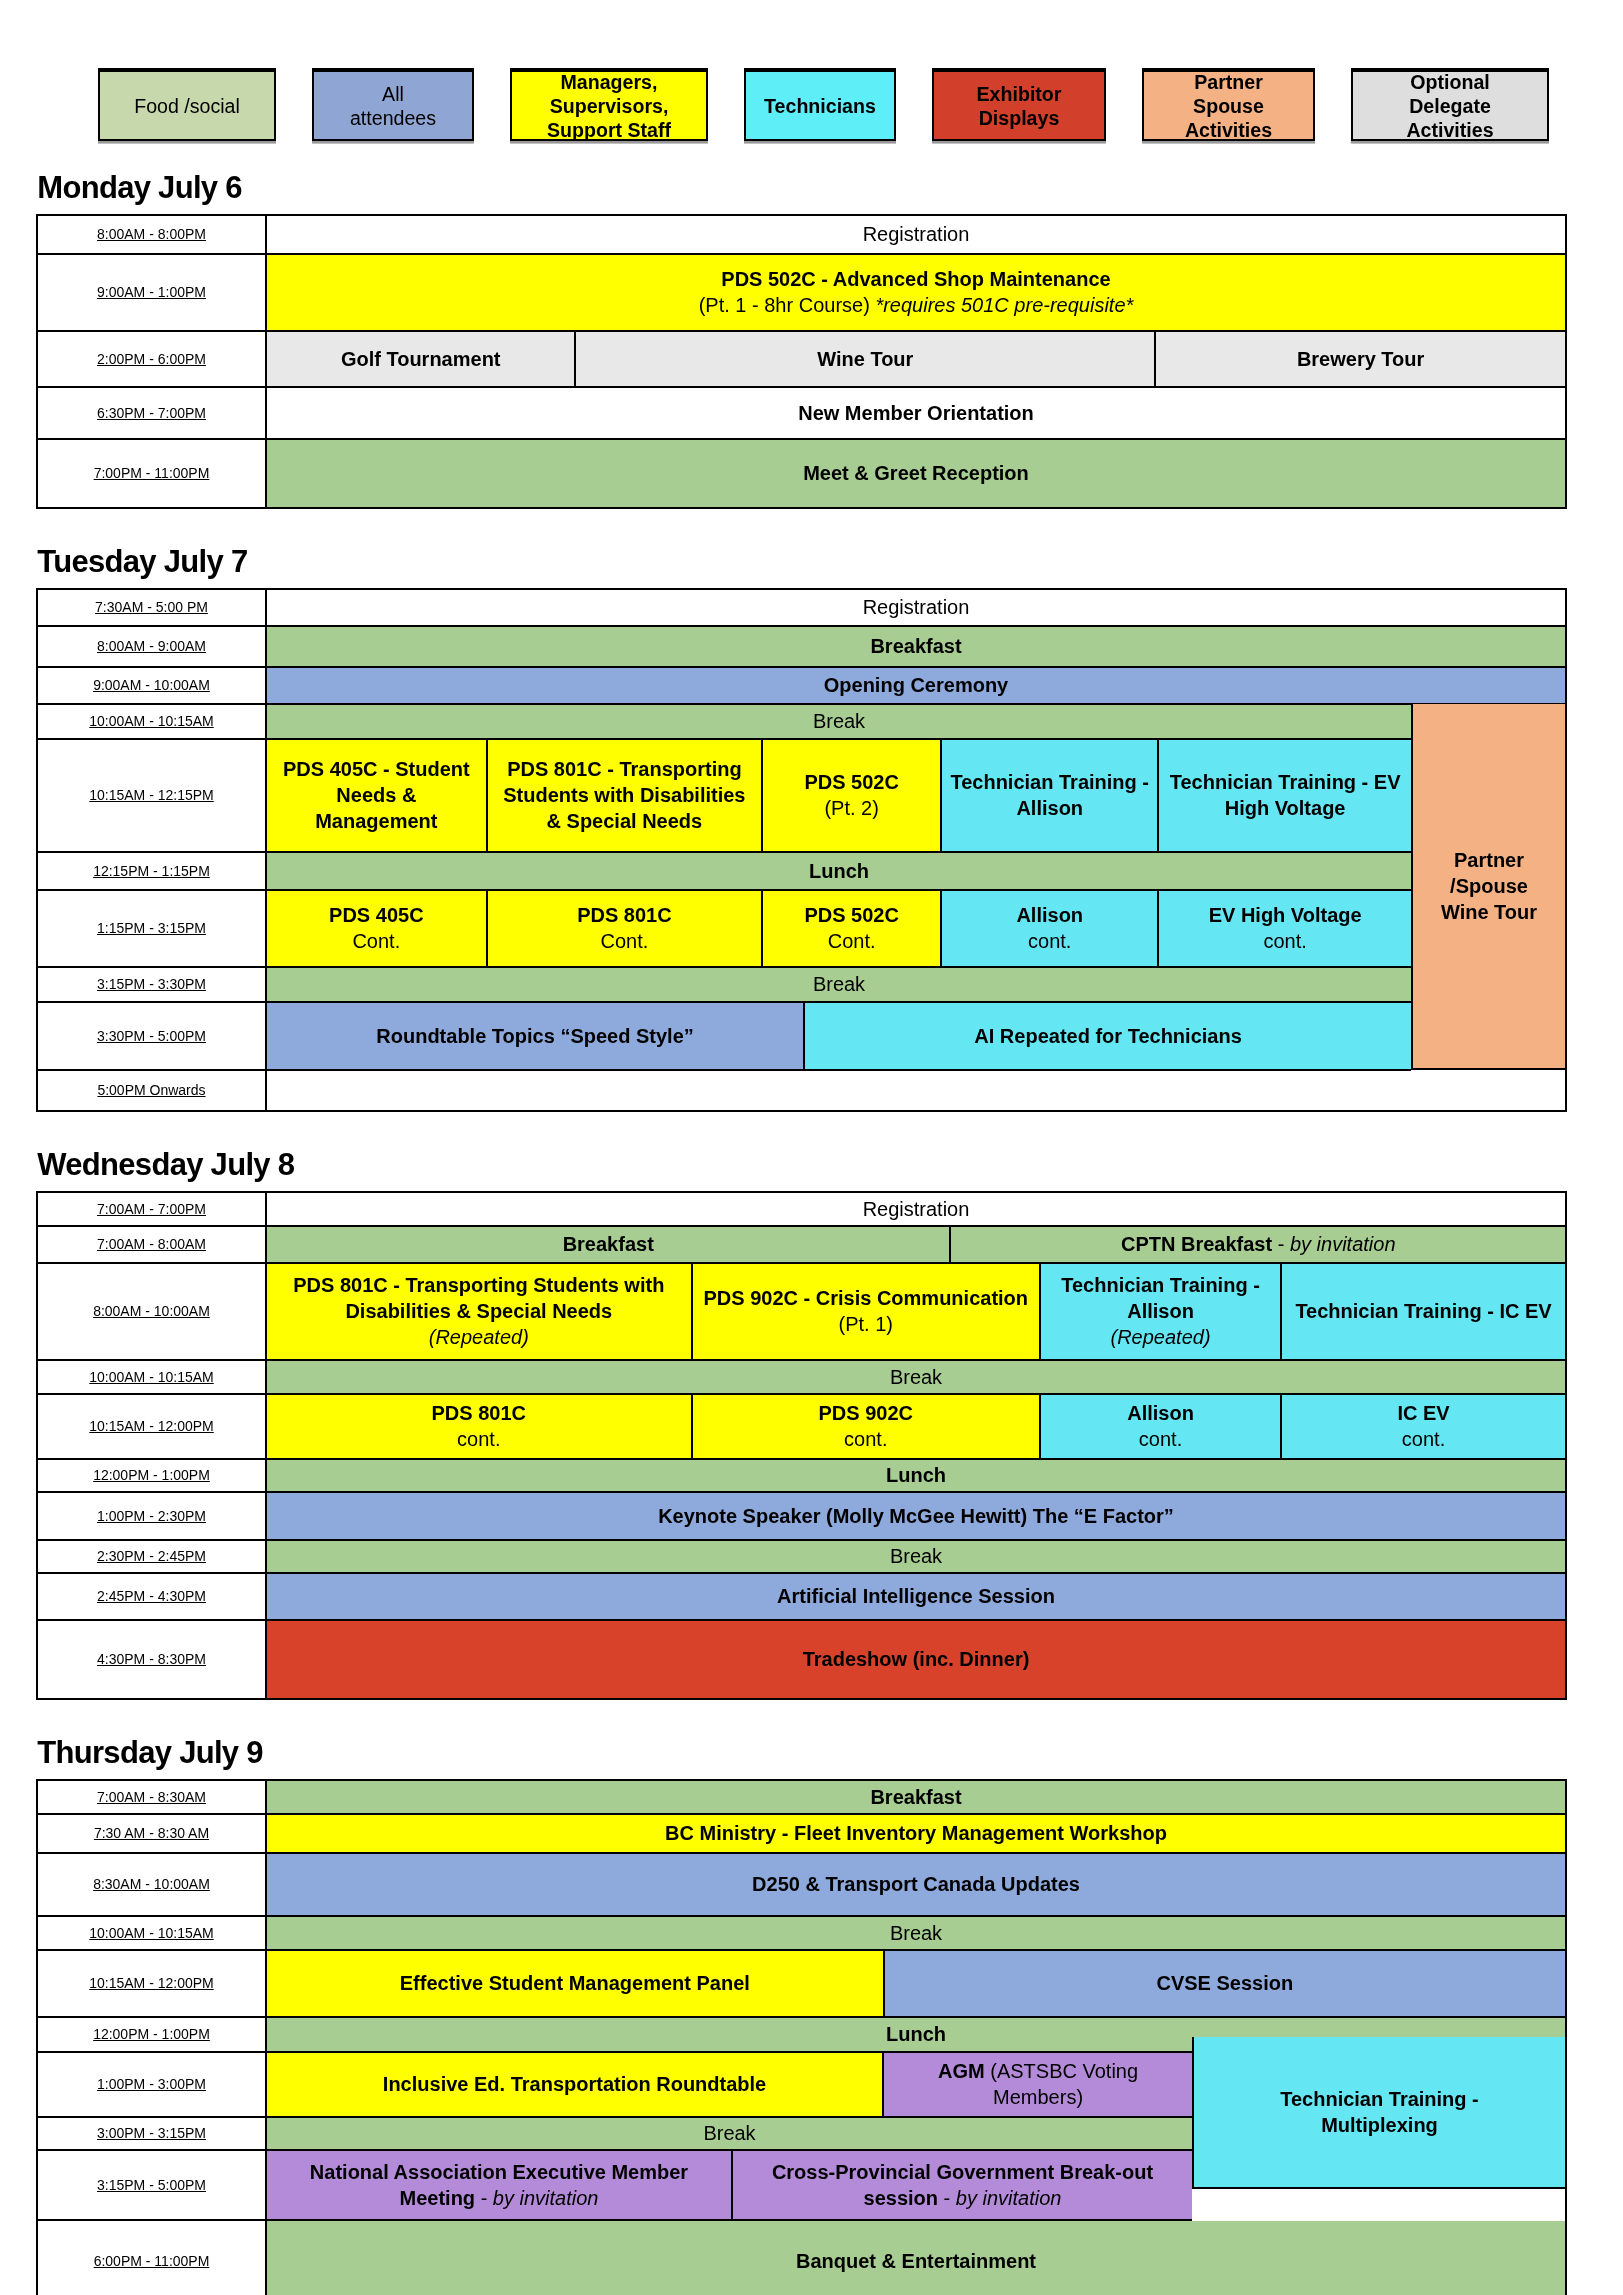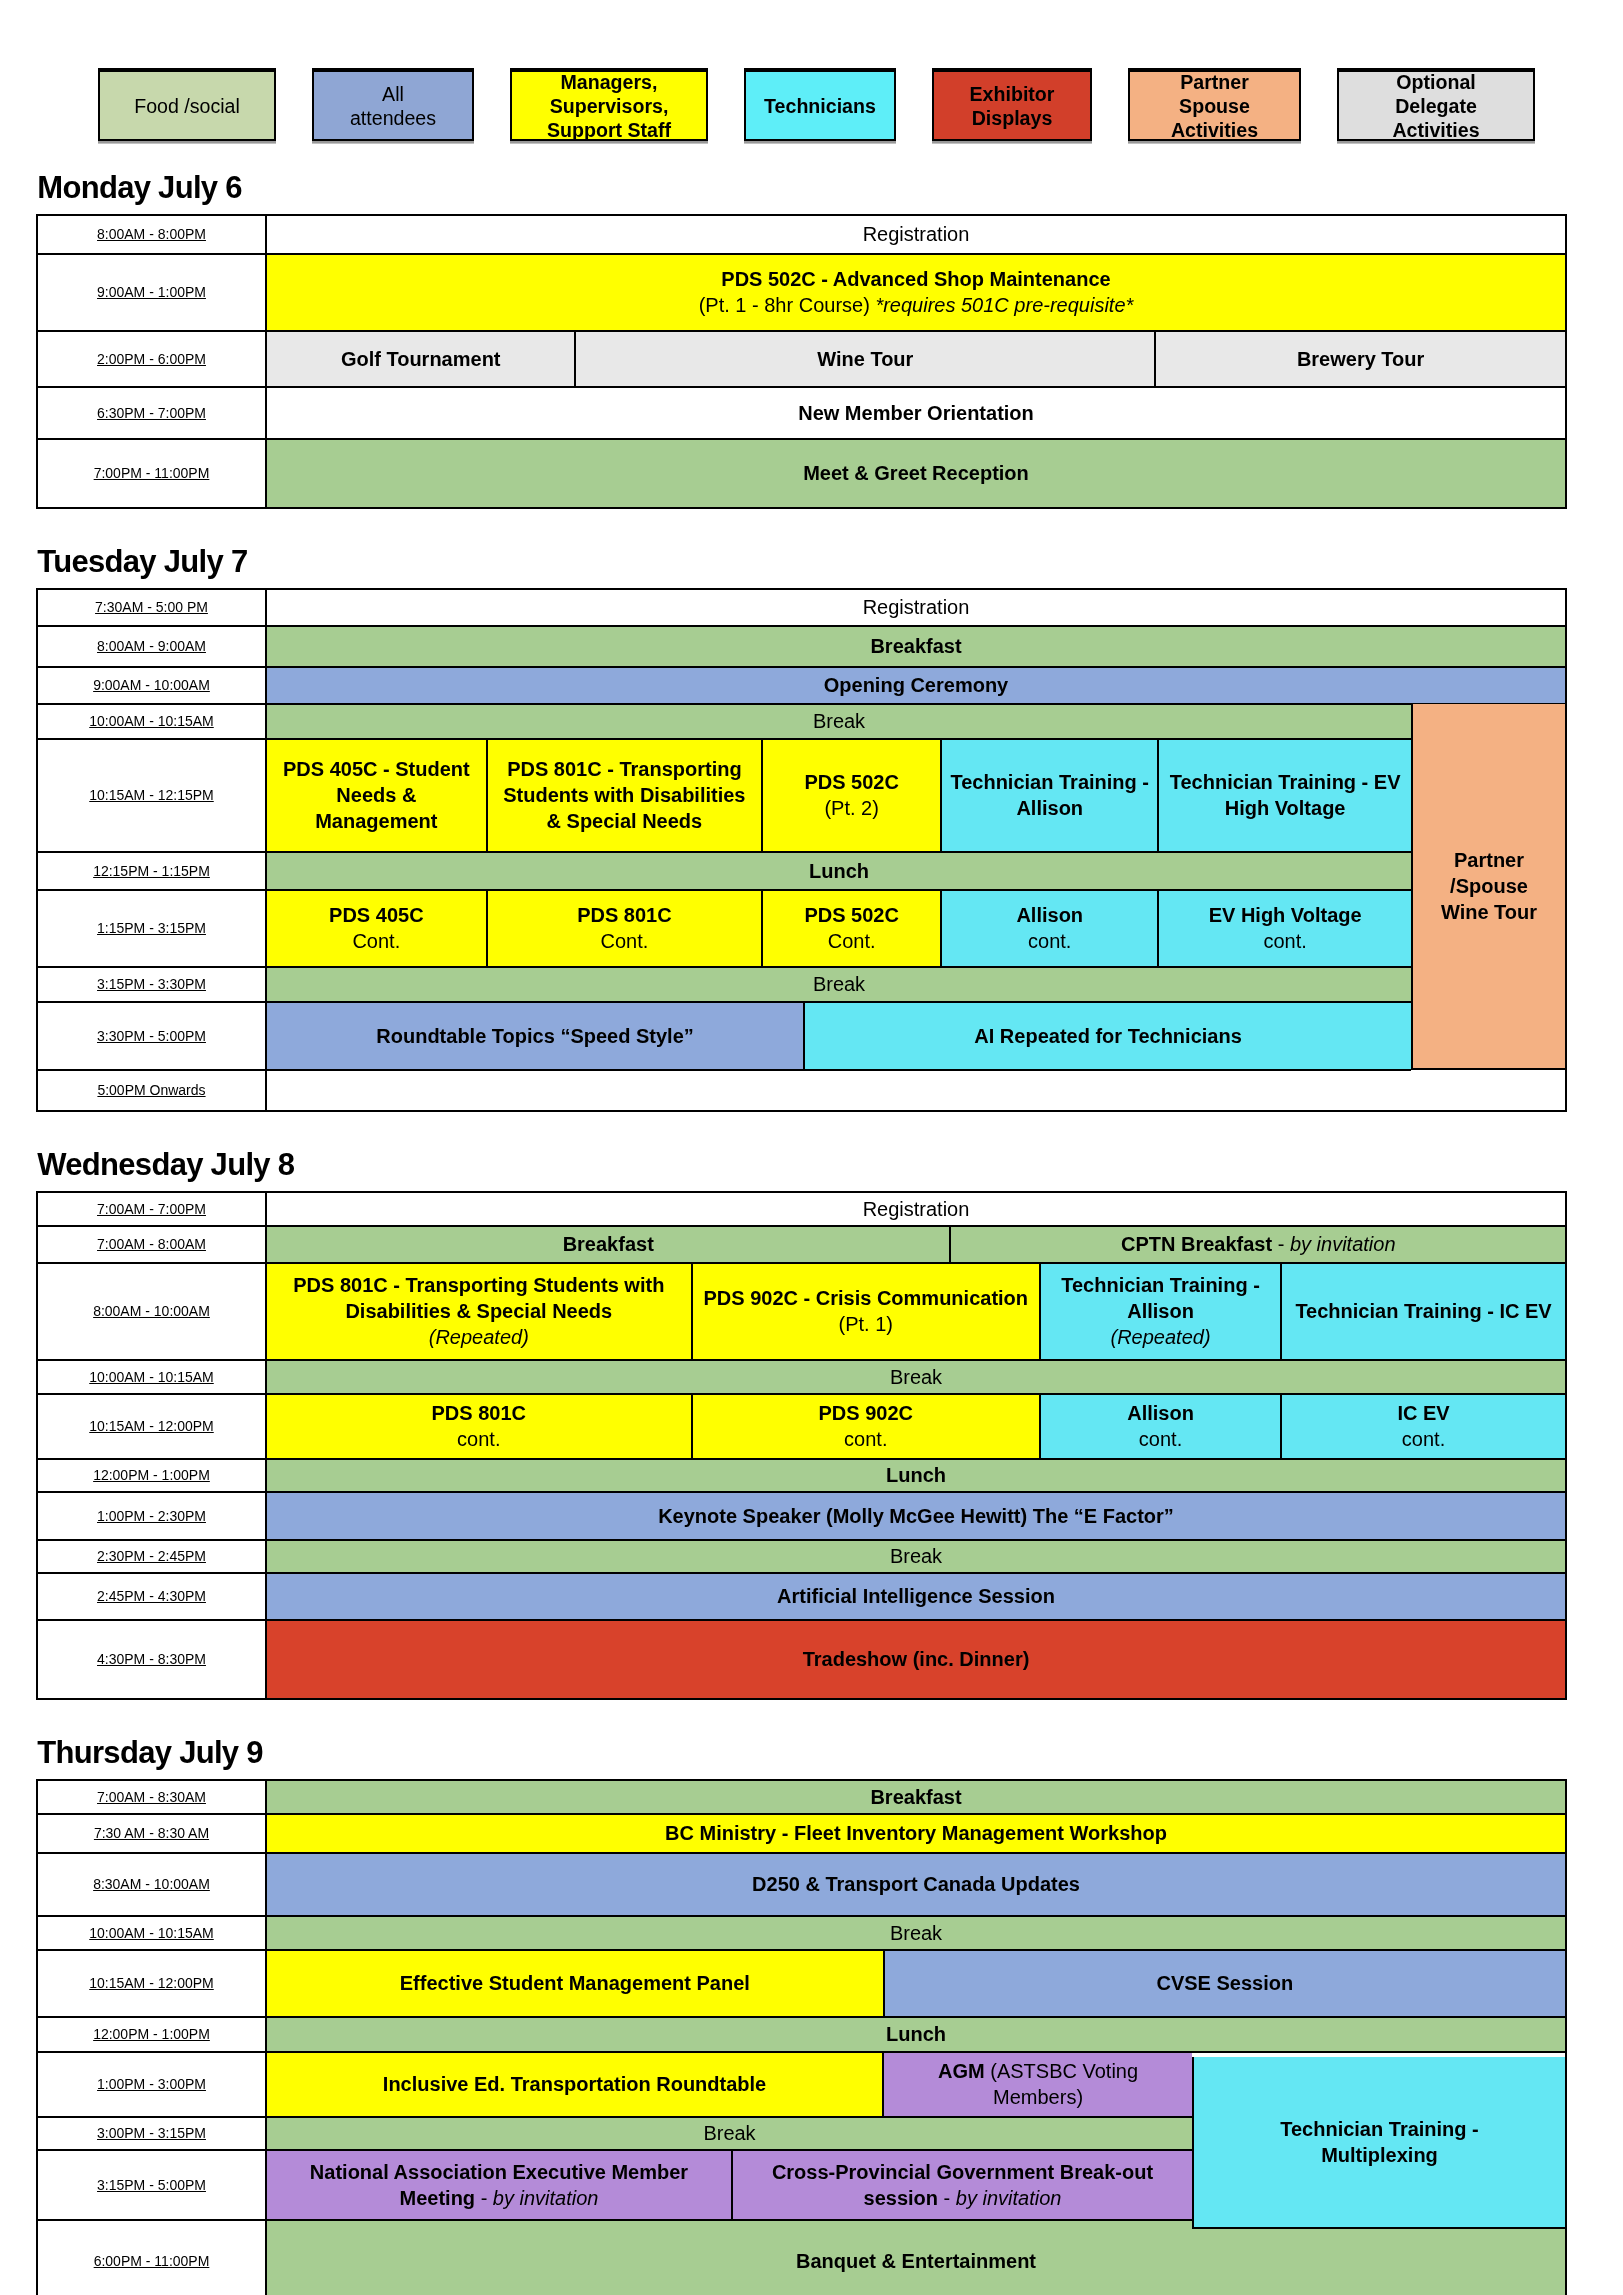--- a/index.html
+++ b/index.html
@@ -17,21 +17,21 @@
   .lg {
     height:73px; display:flex; align-items:center; justify-content:center;
     text-align:center; font-size:19.6px; line-height:24px;
     border:2px solid #000; border-top:4.6px solid #000;
     box-shadow:0 2.6px 0 #999;
   }
   .lg1{width:178px; background:var(--legendGreen); padding:0 32px;}
   .lg2{width:162px; background:var(--legendBlue); padding:0 26px;}
   .lg3{width:198px; background:var(--yellow); font-weight:700; padding:0 18.3px;}
   .lg4{width:152px; background:var(--legendCyan); font-weight:700;}
-  .lg5{width:160px; background:var(--legendRed); font-weight:700; padding:0 12px;}
+  .lg5{width:174px; background:var(--legendRed); font-weight:700; padding:0 12px;}
   .lg6{width:173px; background:var(--orange); font-weight:700; padding:0 18.3px;}
   .lg7{width:198px; background:var(--legendGray); font-weight:700; padding:0 19.6px;}
 
   
   .day { margin-left:36px; width:1531px; }
   .day-mon { margin-top:29px; }
   .day-tue, .day-wed, .day-thu { margin-top:35px; }
   .day-title { font-size:31px; font-weight:700; letter-spacing:-0.7px; margin:0 0 7.9px 1.3px; }
 
   .table { border:2px solid #000; position:relative; background:#fff; }
@@ -67,21 +67,21 @@
   .bg-gray{background:var(--gray);}
   .bg-purple{background:var(--purple);}
 
   
   .overlay {
     position:absolute; right:0; display:flex; align-items:center; justify-content:center;
     text-align:center; border-left:2px solid #000; border-bottom:2.6px solid #000;
     font-size:20px; line-height:26px; font-weight:700; z-index:5;
   }
   .ov-tue { top:114px; height:366px; width:154px; background:var(--orange); padding:0 13px; }
-  .ov-thu { top:276px; height:172px; width:373px; background:var(--cyan); }
+  .ov-thu { top:256px; height:152px; width:373px; background:var(--cyan); }
   .ov-thu .ovtxt { max-width:275px; }
 </style>
 </head>
 <body>
 
 <div class="page">
 
   <div class="legend">
     <div class="lg lg1">
         <span>Food /social</span>

